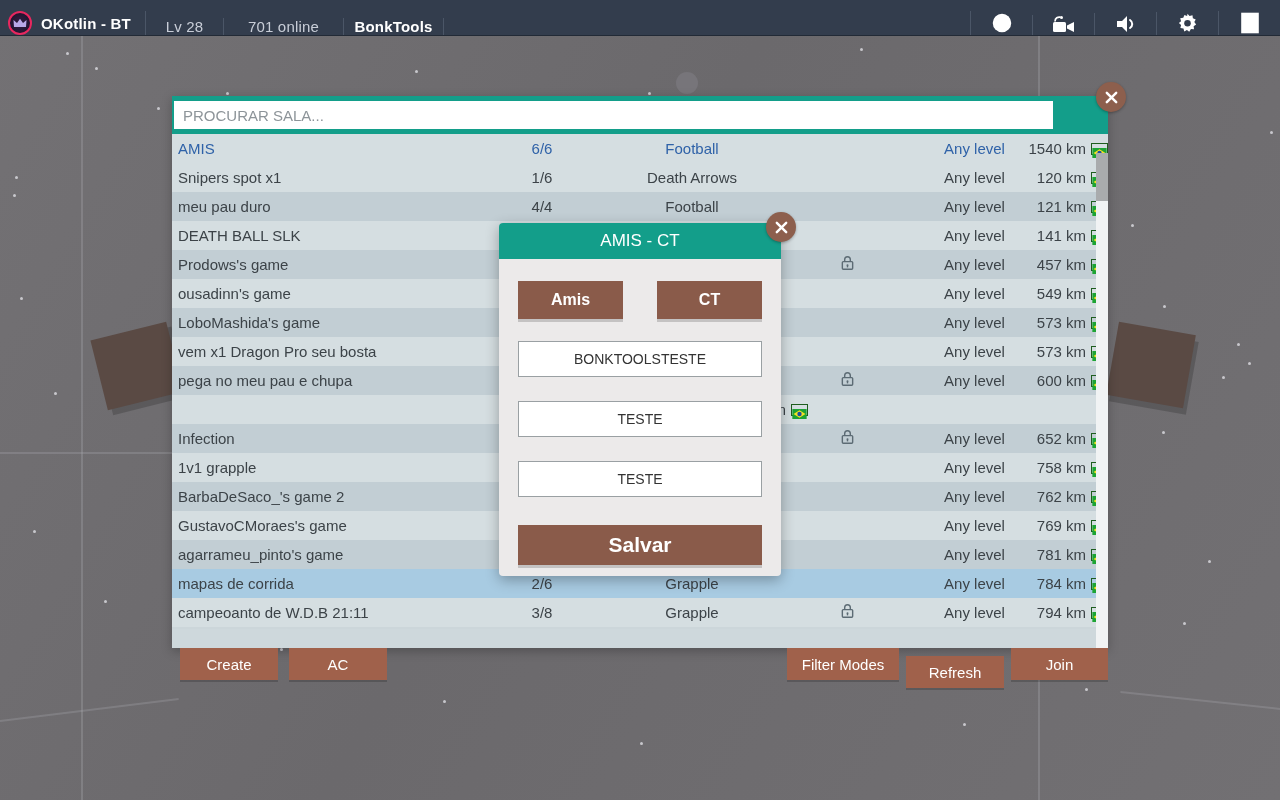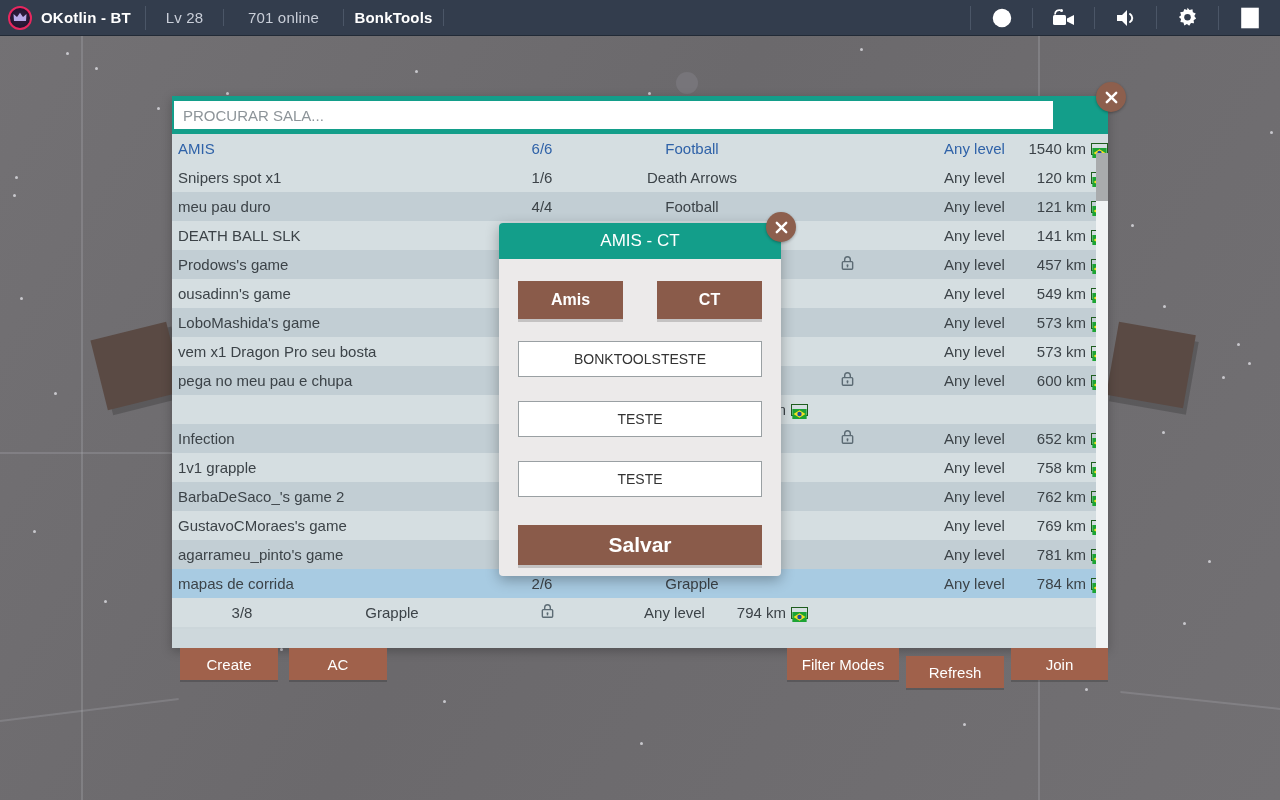--- a/index.html
+++ b/index.html
@@ -17,21 +17,21 @@
   .bg-dot  { position: absolute; width: 3px; height: 3px; border-radius: 50%;
              background: rgba(230,230,235,.75); }
   .bg-block{ position: absolute; background: #5a4a44; box-shadow: 4px 6px 0 rgba(0,0,0,.18); }
   .bg-circle{position: absolute; width: 22px; height: 22px; border-radius:50%;
              background: #77757a; }
   .bg-vert { position: absolute; top: 34px; bottom: 0; width: 2px;
              background: rgba(160,160,166,.38); }
 
   
   #topbar { position: absolute; left: 0; top: 0; width: 1280px; height: 36px;
-            background: #333d4d; display: flex; align-items: center;
+            background: #333d4d; display: flex; align-items: flex-end;
             border-bottom: 1px solid #222a36; z-index: 40; }
   .tb-cell { display: flex; align-items: center; justify-content: center;
              border-right: 1px solid #4b5667; color: #e8eaee;
              font-size: 15px; letter-spacing: .2px; }
   #tb-logo-cell { width: 146px; padding-left: 8px; justify-content: flex-start; gap: 9px; }
   .tb-logo { width: 24px; height: 24px; border-radius: 50%;
              background: radial-gradient(circle at 50% 50%, #2b1a3a 40%, #1a1026 100%);
              border: 2px solid #e8275f; display:flex; align-items:center; justify-content:center;
              font-size: 11px; color:#b9a9e8; flex: none; }
   #tb-name { font-weight: bold; font-size: 15px; color:#fff; }
@@ -502,20 +502,21 @@
         <div class="r-distance">
           <span>784 km</span>
           <span class="flag"><svg width="15" height="10" viewBox="0 0 20 14">
               <rect width="20" height="14" fill="#1da434"></rect>
               <polygon points="10,1.6 18.4,7 10,12.4 1.6,7" fill="#f5e023"></polygon>
               <circle cx="10" cy="7" r="3.1" fill="#1b4fa0"></circle>
             </svg></span>
         </div>
       </div>
       <div class="room-row norm">
+        <div class="rc r-name">campeoanto de W.D.B 21:11</div>
         <div class="rc r-players">3/8</div>
         <div class="rc r-mode">Grapple</div>
         <div class="r-password">
           <span class="lock-icon"><svg width="15" height="16" viewBox="0 0 16 17" fill="none" stroke-width="1.5">
               <rect x="2.5" y="7" width="11" height="8.2" rx="1"></rect>
               <path d="M5 7 V4.8 a3 3 0 0 1 6 0 V7"></path>
               <circle cx="8" cy="11" r="1.1" fill="#5c6b74" stroke="none"></circle>
               <line x1="8" y1="11.6" x2="8" y2="13.2"></line>
             </svg></span>
         </div>

